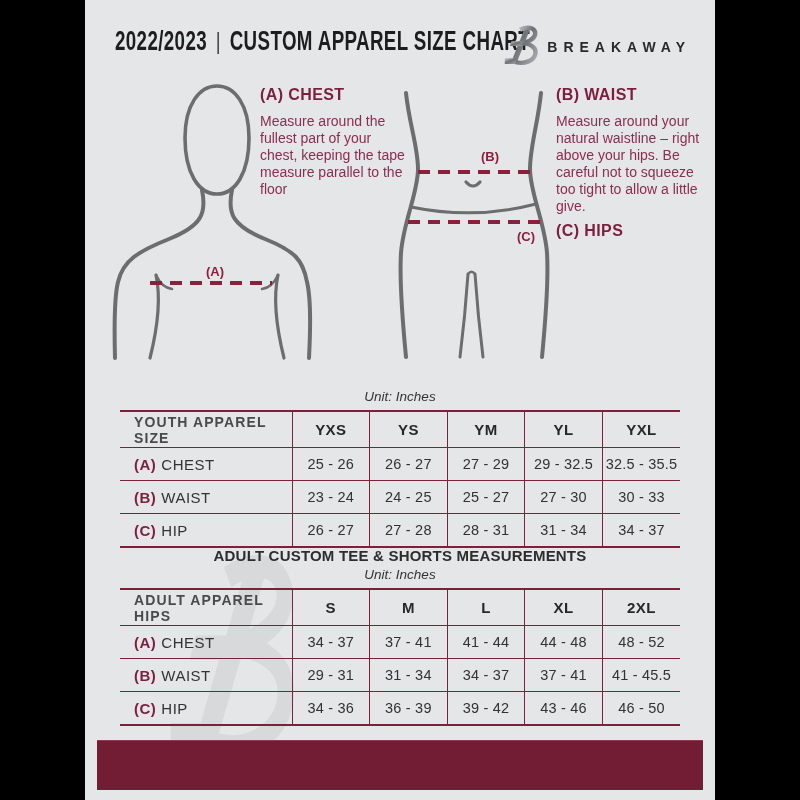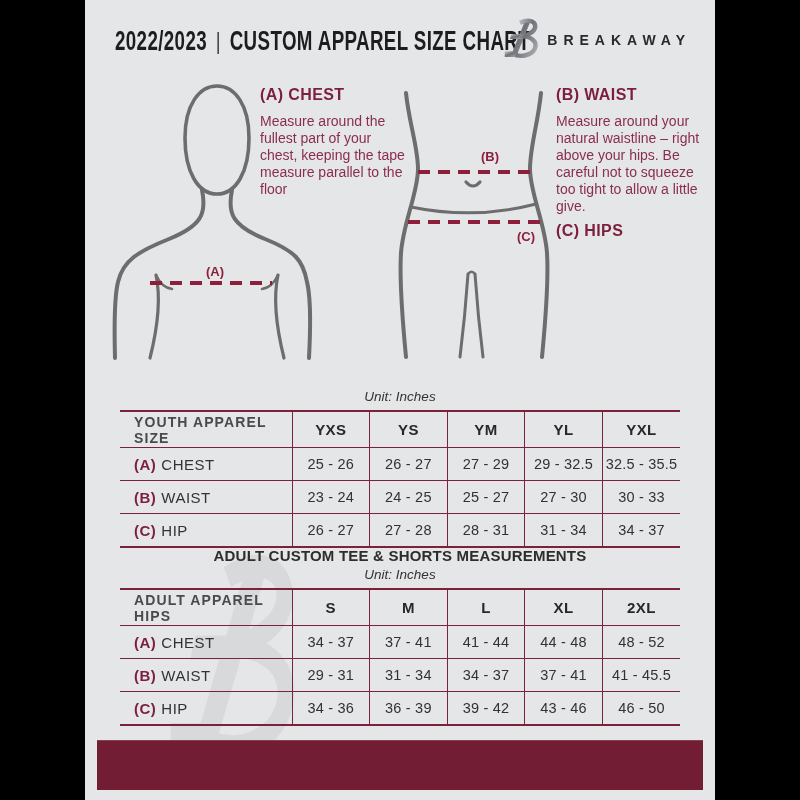--- a/index.html
+++ b/index.html
@@ -13,21 +13,21 @@
     background:#e5e6e8; overflow:hidden;
   }
   
   .header-title {
     position:absolute; top:26px; left:30px;
     display:flex; align-items:center; white-space:nowrap;
     transform:scale(.75,1.08); transform-origin:left center;
     font-weight:700; font-size:25px; letter-spacing:.5px; color:#1d1d1f;
   }
   .header-title .sep { font-weight:400; font-size:22px; margin:0 12px; color:#2a2a2a; }
-  .brand { position:absolute; top:17px; right:24px; display:flex; align-items:center; gap:9px; }
+  .brand { position:absolute; top:24px; right:24px; display:flex; align-items:center; gap:9px; }
   .brand-name { font-size:14px; font-weight:700; letter-spacing:6px; color:#2a2a2a; padding-top:4px; }
   
   .figure { position:absolute; }
   .guide-block { position:absolute; }
   .guide-head { font-size:16px; font-weight:700; color:#7c1e3c; letter-spacing:.4px; }
   .guide-body {
     margin-top:9px; font-size:14px; line-height:1.22;
     color:#8a2e4d; white-space:pre-line;
   }
   

